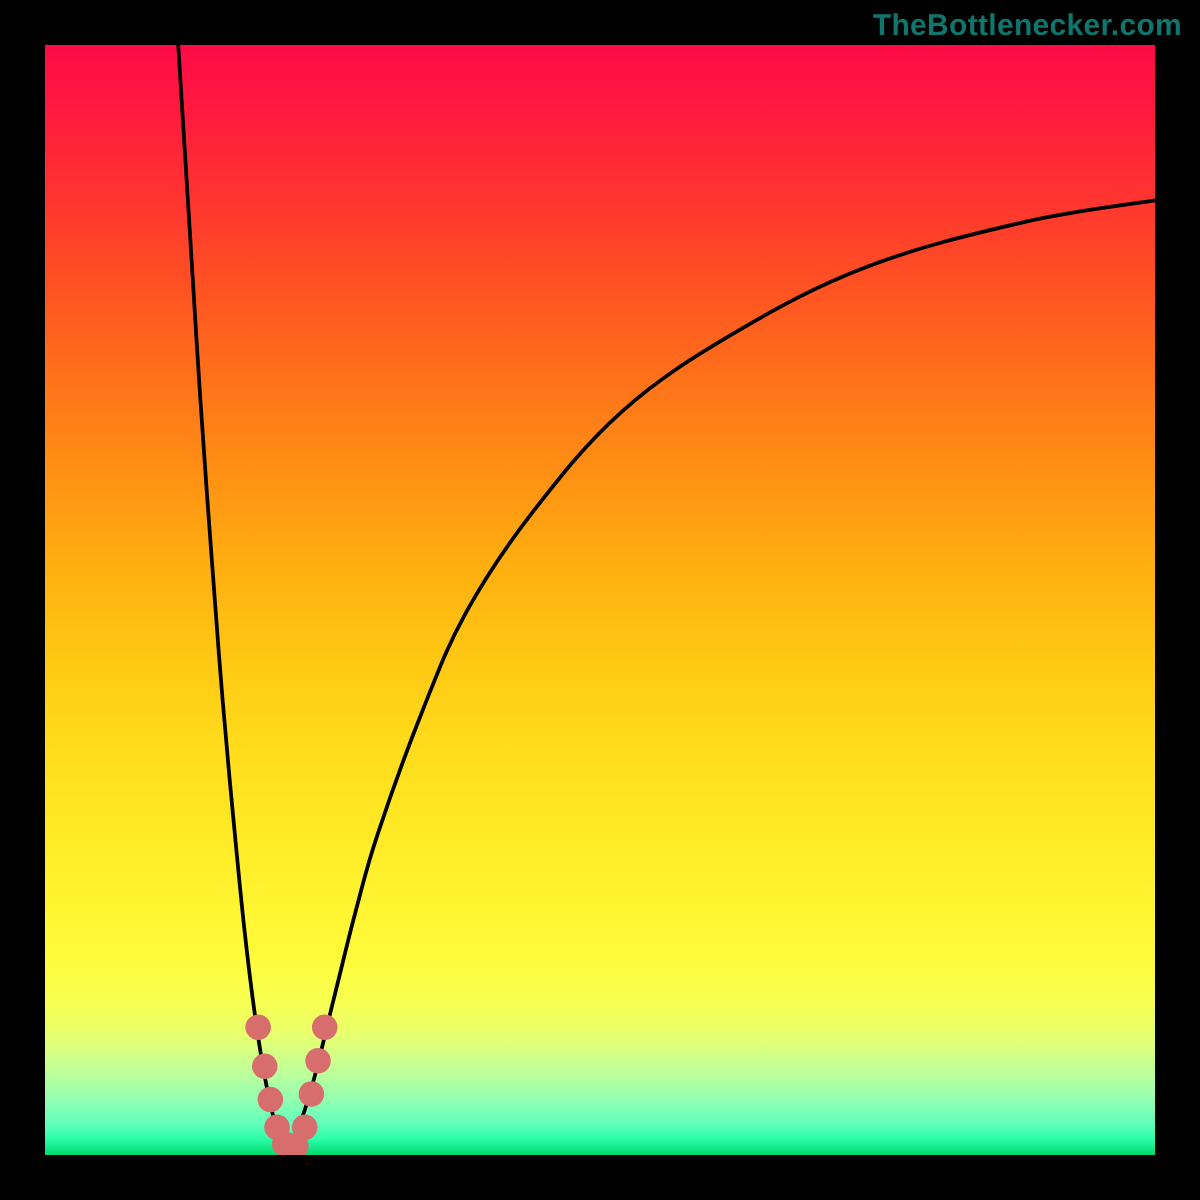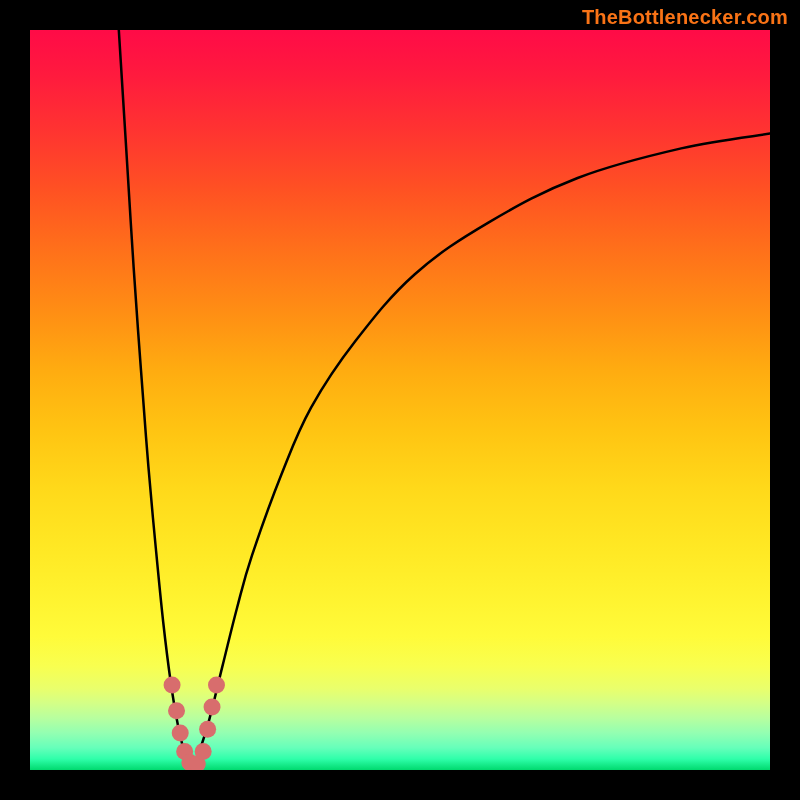--- a/index.html
+++ b/index.html
@@ -45,21 +45,21 @@
       #00d96e 100%
     );
   }
   .watermark {
     position: absolute;
     top: 6px;
     right: 12px;
     font-family: Arial, Helvetica, sans-serif;
     font-size: 20px;
     font-weight: 600;
-    color: #f97316;
+    color: #0f766e;
     letter-spacing: 0.2px;
     user-select: none;
   }
   svg.curves {
     position: absolute;
     inset: 0;
     width: 100%;
     height: 100%;
   }
   .curve {

